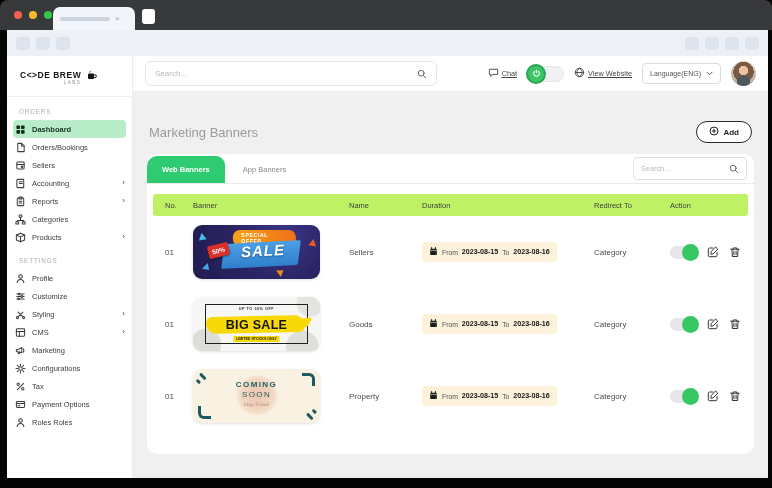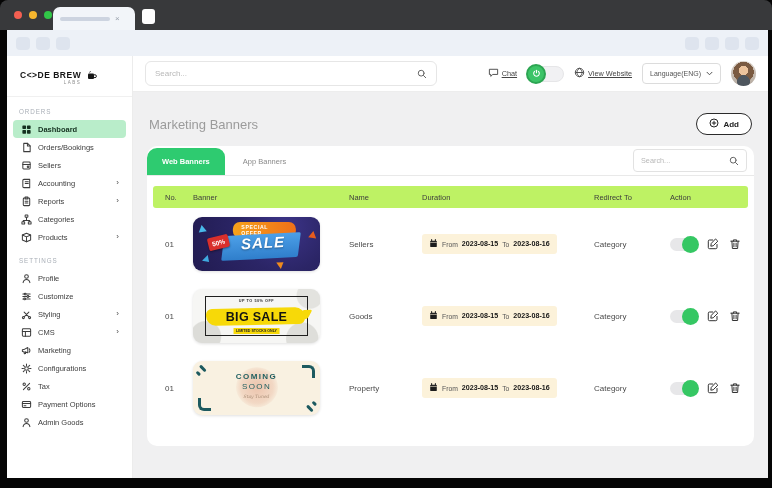--- a/index.html
+++ b/index.html
@@ -22,21 +22,21 @@
   .tb-chip{width:14px;height:13px;background:#dee4ee;border-radius:4px;}
 
   .app{position:absolute;top:26px;left:0;right:0;bottom:0;display:flex;}
 
   
   .sidebar{width:126px;background:#fff;border-right:1px solid #ececec;overflow:hidden;flex-shrink:0;}
   .logo{padding:13px 10px 9px 13px;border-bottom:1px solid #f0f0f0;display:flex;align-items:center;gap:4px;}
   .logo-txt{font-size:8.5px;font-weight:bold;letter-spacing:.5px;color:#161616;line-height:1;}
   .logo-sub{display:block;font-size:4.5px;font-weight:normal;letter-spacing:1.5px;color:#8d8d8d;text-align:right;margin-top:2px;}
   .sb-label{font-size:6.3px;color:#a9afb7;letter-spacing:.9px;padding:11px 12px 5px;}
-  .sb-item{display:flex;align-items:center;gap:6px;height:18px;margin:0 6px;padding:0 7px;border-radius:4px;color:#3c3c3c;font-size:7.5px;cursor:pointer;}
+  .sb-item{display:flex;align-items:center;gap:6px;height:18px;margin:0 6px;padding:0 1px;border-radius:4px;color:#3c3c3c;font-size:7.5px;cursor:pointer;}
   .sb-item.active{background:#b9edca;color:#14301f;font-weight:bold;}
   .sb-ico{width:12px;height:12px;display:flex;align-items:center;justify-content:center;flex-shrink:0;}
   .sb-ico svg{width:11px;height:11px;}
   .sb-txt{white-space:nowrap;}
   .sb-chev{margin-left:auto;font-size:8px;color:#4a4a4a;line-height:1;}
 
   
   .main{flex:1;background:#f0f0f1;display:flex;flex-direction:column;overflow:hidden;}
   .topbar{height:36px;background:#fff;display:flex;align-items:center;padding:0 12px;border-bottom:1px solid #ededed;flex-shrink:0;}
   .search{position:relative;width:292px;height:25px;border:1px solid #e6e6e6;border-radius:6px;background:#fff;display:flex;align-items:center;padding:0 9px;gap:6px;}
@@ -47,21 +47,21 @@
   .tb-link .lbl{text-decoration:underline;}
   .pwr-toggle{width:37px;height:16px;background:#f1f1f3;border:1px solid #e6e6e8;border-radius:9px;position:relative;cursor:pointer;}
   .pwr-knob{position:absolute;left:-2px;top:-3px;width:20px;height:20px;border-radius:50%;background:#3cc467;border:2px solid #2ca552;display:flex;align-items:center;justify-content:center;}
   .lang{height:21px;border:1px solid #dcdcdc;border-radius:4px;display:flex;align-items:center;gap:5px;padding:0 7px;font-size:7px;color:#555;background:#fff;cursor:pointer;}
   .avatar{width:25px;height:25px;border-radius:50%;background:
     radial-gradient(circle at 50% 38%, #ecc39c 0 23%, rgba(0,0,0,0) 24%),
     radial-gradient(circle at 50% 82%, #4e565e 0 26%, rgba(0,0,0,0) 27%),
     radial-gradient(circle at 50% 44%, #7a5a41 0 54%, rgba(0,0,0,0) 55%),
     linear-gradient(#d9d0c7,#b4a99e);}
 
-  .content{flex:1;padding:8px 14px;overflow:hidden;}
+  .content{flex:1;padding:16px 14px;overflow:hidden;}
   .page-head{display:flex;align-items:center;justify-content:space-between;margin:13px 2px 11px;}
   .page-title{font-size:13px;font-weight:400;color:#9b9b9b;}
   .add-btn{height:22px;padding:0 12px;border:1.2px solid #2b2b2b;border-radius:12px;background:#fff;display:flex;align-items:center;gap:4px;font-size:8px;font-weight:bold;color:#222;cursor:pointer;font-family:inherit;}
 
   .card{background:#fff;border-radius:10px;padding:0 0 16px;min-height:300px;}
   .tabs-row{display:flex;align-items:flex-end;border-bottom:1px solid #e9e9e9;height:30px;position:relative;}
   .tab-green{height:27px;padding:0 15px;background:#2ecb70;color:#fff;font-size:7.5px;font-weight:bold;display:flex;align-items:center;border-radius:10px 9px 0 0;cursor:pointer;}
   .tab-plain{height:27px;display:flex;align-items:center;padding:0 18px;font-size:7.5px;color:#8b8b8b;cursor:pointer;}
   .card-search{margin-left:auto;margin-bottom:3px;margin-right:7px;width:114px;height:23px;border:1px solid #e2e2e2;border-radius:4px;display:flex;align-items:center;padding:0 7px;gap:4px;background:#fff;}
   .card-search input{border:none;outline:none;flex:1;width:70px;font-size:7.3px;color:#333;font-family:inherit;}
@@ -318,21 +318,21 @@
               </span>
               <span class="sb-txt">Payment Options</span>
             </div>
             <div class="sb-item">
               <span class="sb-ico">
                 <svg viewBox="0 0 12 12" fill="none" stroke="currentColor" stroke-width="1.1" stroke-linecap="round" stroke-linejoin="round">
                   <circle cx="6" cy="3.8" r="2"></circle>
                   <path d="M2.3 10.5c.4-2.3 1.9-3.5 3.7-3.5s3.3 1.2 3.7 3.5"></path>
                 </svg>
               </span>
-              <span class="sb-txt">Admin Goods</span>
+              <span class="sb-txt">Roles Roles</span>
             </div>
           </div>
       </aside>
 
       <div class="main">
         <div class="topbar">
           <div class="search">
             <input placeholder="Search..." style="">
             <span>
               <svg width="10" height="10" viewBox="0 0 11 11" fill="none" stroke="#666" stroke-width="1.1" stroke-linecap="round">

